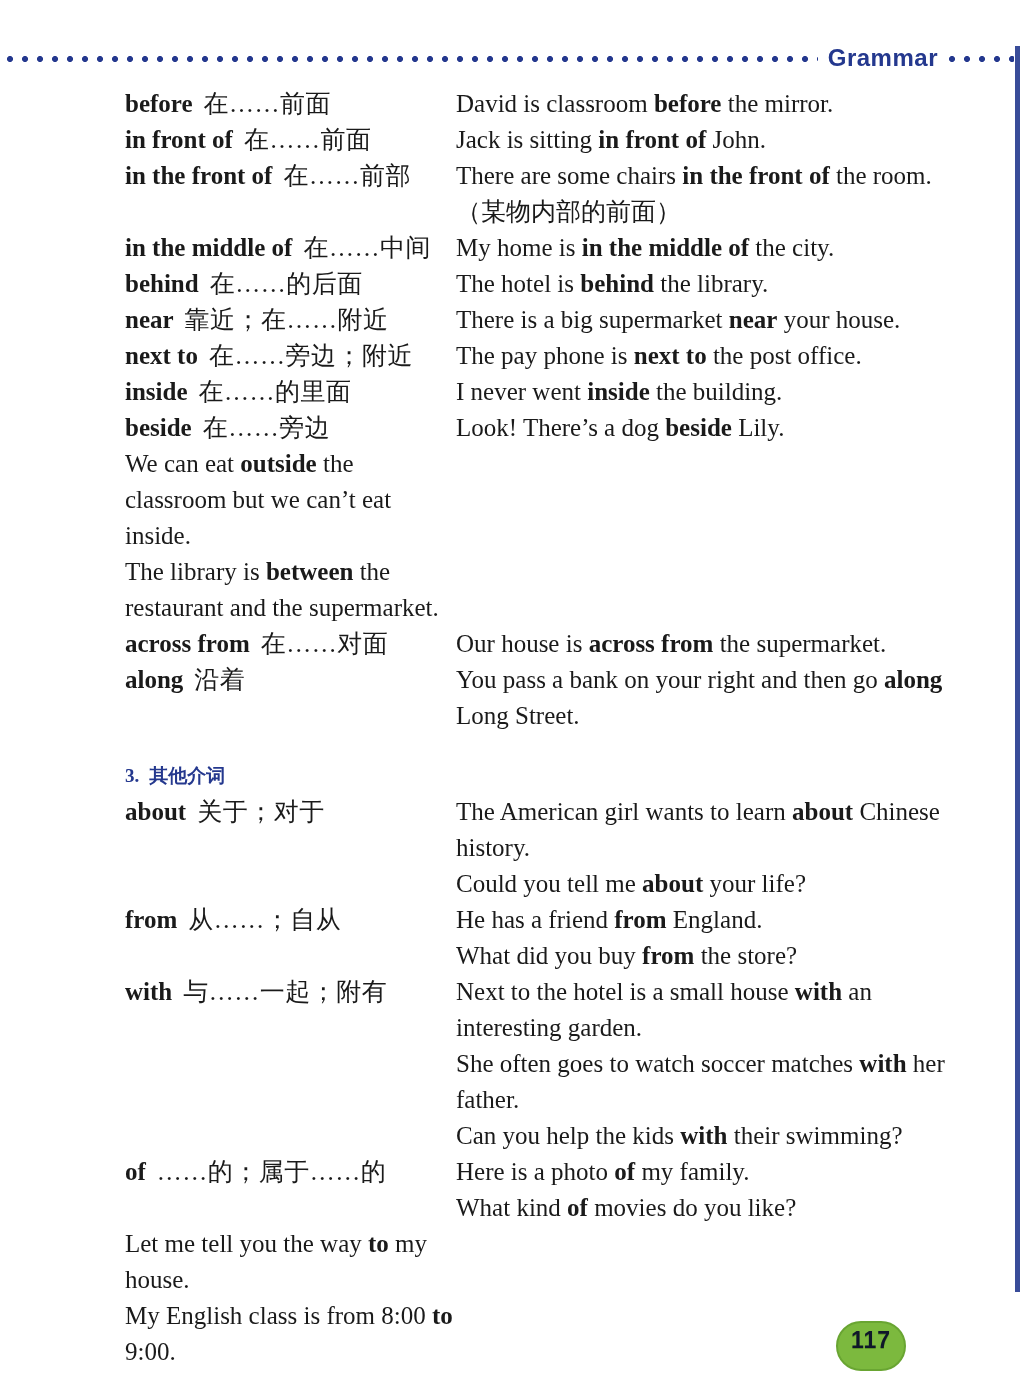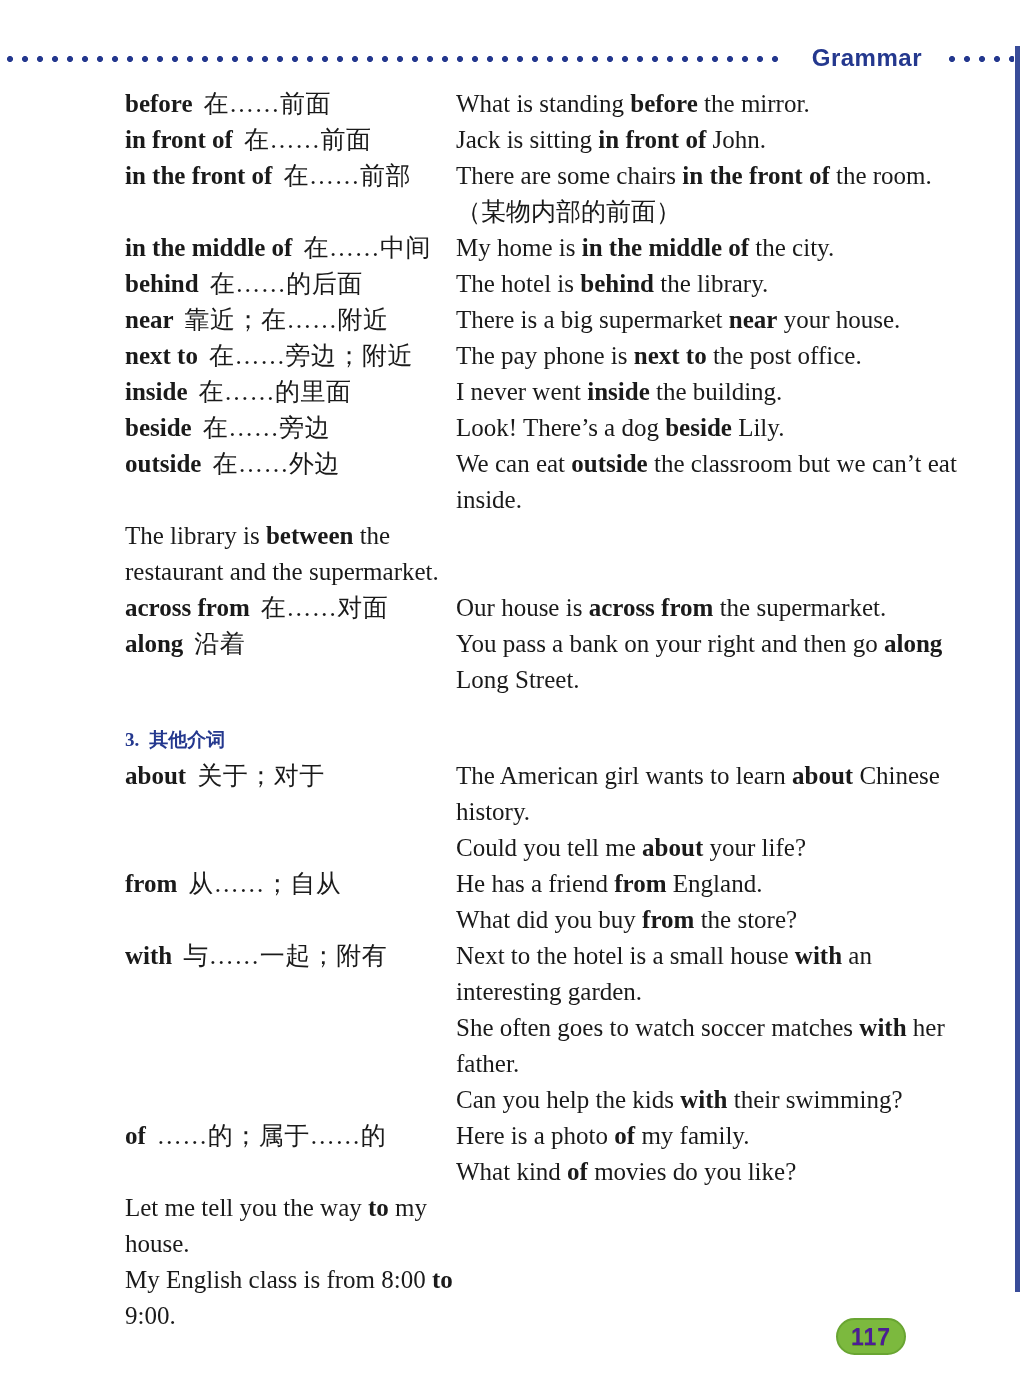--- a/index.html
+++ b/index.html
@@ -14,21 +14,21 @@
     width:1024px;height:1387px;
     margin:0 auto;
     background:#ffffff;
     font-family:"Liberation Serif", serif;
     color:var(--text);
     overflow:hidden;
   }
   
   .header{
     position:absolute;top:46px;left:6px;right:10px;
-    display:flex;align-items:center;gap:26px;
+    display:flex;align-items:center;gap:10px;
   }
   .dots{
     height:8px;
     background:radial-gradient(circle at 4px 4px, var(--accent-blue) 2.7px, rgba(0,0,0,0) 3.3px);
     background-size:15px 8px;
     background-repeat:repeat-x;
   }
   .dots-left{flex:1;}
   .dots-right{flex:0 0 66px;}
   .grammar-label{
@@ -63,28 +63,28 @@
   .section-heading{
     margin:24px 0 0 0;
     font-size:19px;
     line-height:36px;
     font-weight:bold;
     color:var(--accent-blue);
   }
   .section-heading .num{margin-right:10px;}
   
   .page-number{
-    position:absolute;right:118px;bottom:32px;
+    position:absolute;right:118px;bottom:16px;
     background:var(--green);
-    color:#4c1d95;
+    color:#0f172a;
     font-family:"Liberation Sans", sans-serif;
     font-weight:bold;
     font-size:23px;
     line-height:1;
-    padding:6px 13px 4px 13px;
+    padding:6px 13px 17px 13px;
     border-radius:999px;
     border:2px solid #69a532;
     letter-spacing:1px;
     text-shadow:0 1px 0 #5d9429;
   }
 </style>
 </head>
 <body>
 
 <div class="page">
@@ -97,21 +97,21 @@
 
   <div class="right-rule"></div>
 
   <div class="content">
     <div id="rows-place">
   <div class="row">
     <div class="term-cell">
       <span class="term">before</span><span class="cn">在……前面</span>
     </div>
     <div class="examples-cell">
-            <div class="ex-line"><span>What is standing </span><span class="bold">before</span><span> the mirror.</span></div>
+            <div class="ex-line"><span>David is classroom </span><span class="bold">before</span><span> the mirror.</span></div>
           </div>
   </div>
 
   <div class="row">
     <div class="term-cell">
       <span class="term">in front of</span><span class="cn">在……前面</span>
     </div>
     <div class="examples-cell">
             <div class="ex-line"><span>Jack is sitting </span><span class="bold">in front of</span><span> John.</span></div>
           </div>
@@ -174,23 +174,20 @@
   <div class="row">
     <div class="term-cell">
       <span class="term">beside</span><span class="cn">在……旁边</span>
     </div>
     <div class="examples-cell">
             <div class="ex-line"><span>Look! There’s a dog </span><span class="bold">beside</span><span> Lily.</span></div>
           </div>
   </div>
 
   <div class="row">
-    <div class="term-cell">
-      <span class="term">outside</span><span class="cn">在……外边</span>
-    </div>
     <div class="examples-cell">
             <div class="ex-line"><span>We can eat </span><span class="bold">outside</span><span> the classroom but we can’t eat inside.</span></div>
           </div>
   </div>
 
   <div class="row">
     <div class="examples-cell">
             <div class="ex-line"><span>The library is </span><span class="bold">between</span><span> the restaurant and the supermarket.</span></div>
           </div>
   </div>

